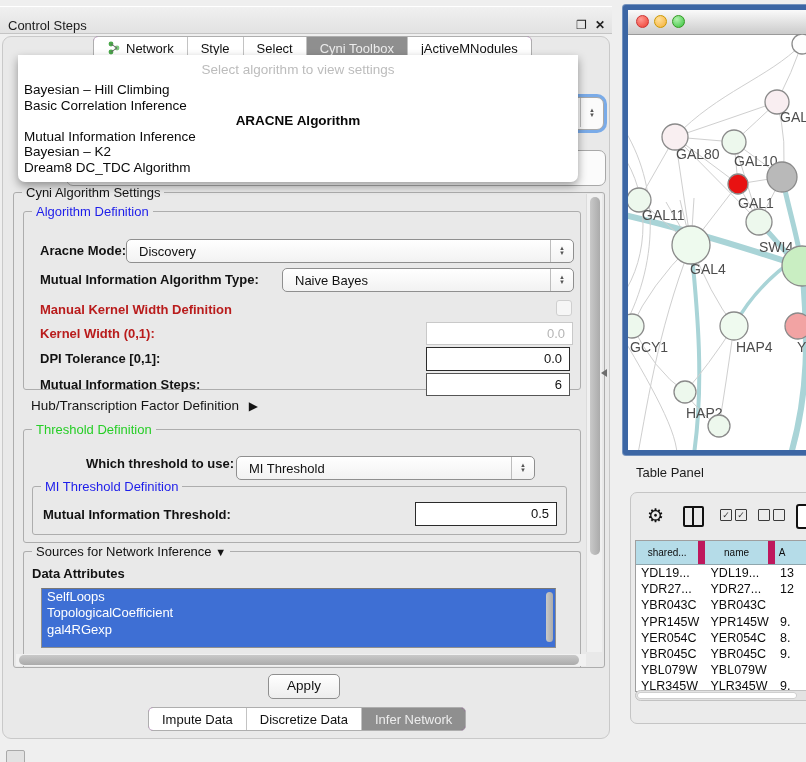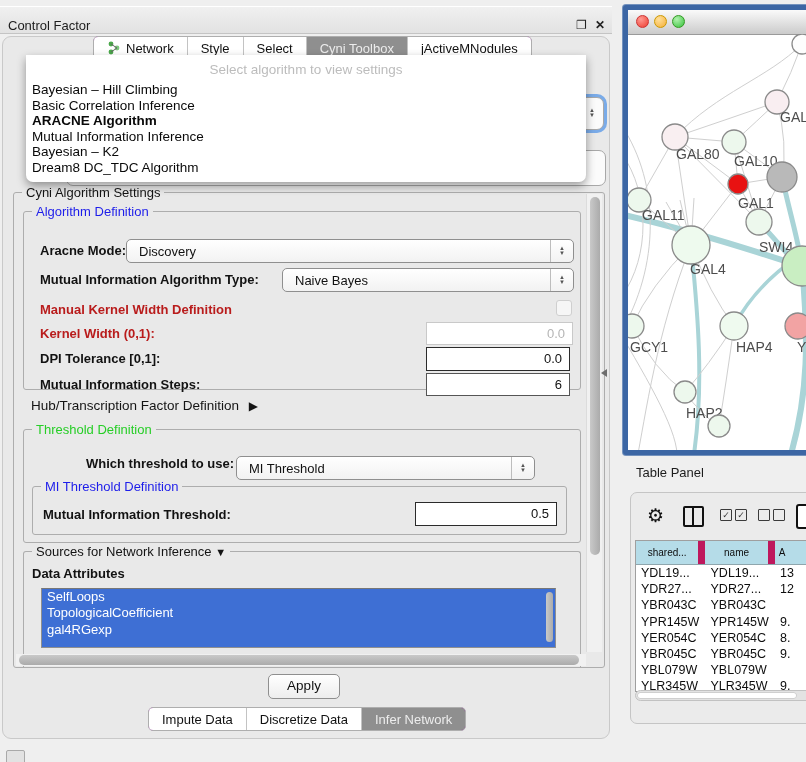--- a/index.html
+++ b/index.html
@@ -30,24 +30,24 @@
   
   .ghost-combo{background:#fbfbfb;border:1px solid #a8a8a8;border-radius:7px;}
   #combo-focus{left:520px;top:97px;width:82px;height:31px;
     box-shadow:0 0 0 3px #7aabe8;z-index:1;}
   #combo-net{left:66px;top:150px;width:540px;height:36px;z-index:1;
     color:#c2c2c2;font-size:13px;line-height:46px;padding-left:22px;box-sizing:border-box;}
 
   
   #dropdown{left:18px;top:55px;width:560px;z-index:3;background:#fff;
     border-radius:0 0 7px 7px;box-shadow:0 4px 10px rgba(0,0,0,.38);
-    padding:4px 0 6px 0;margin-left:8px;}
+    padding:4px 0 6px 0;}
   #dd-placeholder{color:#bcbcbc;font-size:13.5px;text-align:center;padding:3px 0 5px 0;}
   .dd-item{font-size:13.5px;color:#090909;padding:0 6px;line-height:15.6px;}
-  .dd-item.bold{font-weight:bold;}
+  .dd-item.bold{font-weight:bold;text-align:center;}
 
   
   .groupbox{border:1px solid #adadad;border-radius:3px;}
   .gb-title{position:absolute;top:-8px;left:8px;background:#e9e9e9;padding:0 4px;
     font-size:13px;white-space:nowrap;}
   .blue{color:#1d1dea;} .green{color:#27ce27;} .dark{color:#141414;}
   #settings-group{left:13px;top:192px;width:590px;height:474px;}
 
   .flabel{font-size:13px;font-weight:bold;color:#121212;white-space:nowrap;}
   .flabel.dis{color:#b91c1c;}
@@ -120,21 +120,21 @@
 
   #mini-icon{left:6px;top:750px;width:17px;height:14px;background:#e2e2e2;
     border:1px solid #a9a9a9;border-radius:2px;}
 </style>
 </head>
 <body>
 
 <div id="canvas">
 
   <div class="abs" id="cp-titlebar">
-    <div class="abs" id="cp-title">Control Factor</div>
+    <div class="abs" id="cp-title">Control Steps</div>
     <div class="abs tb-ico" style="left:576px;">❐</div>
     <div class="abs tb-ico" style="left:595px;font-weight:bold;">✕</div>
   </div>
 
   <div class="abs" id="cp-body"></div>
 
   <div class="abs tabstrip" id="top-tabs">
     <div class="tab">
       <svg width="14" height="14" style="margin-right:5px">
         <circle cx="4" cy="3" r="2.4" fill="#4aa84a"></circle>

